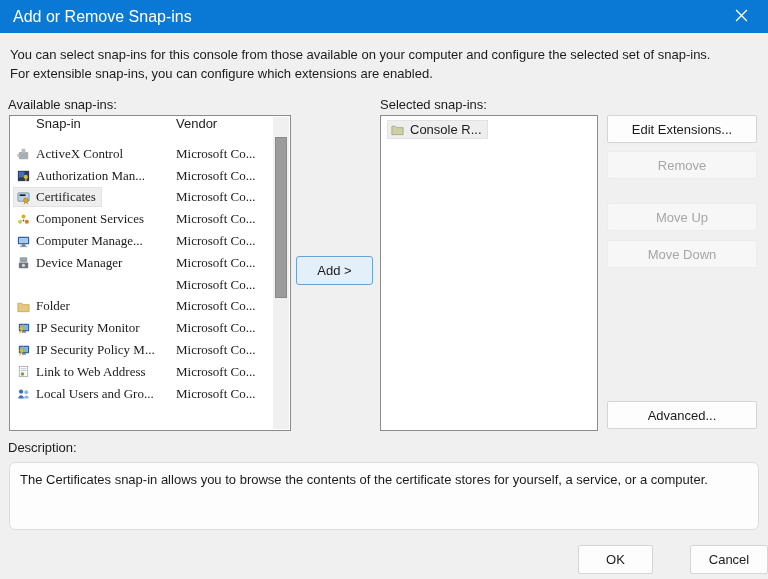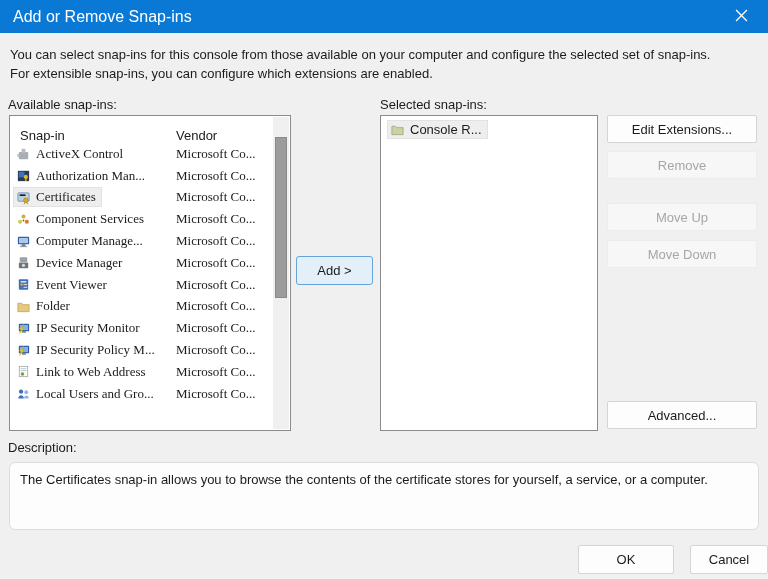--- a/index.html
+++ b/index.html
@@ -11,21 +11,21 @@
   .close-btn{position:absolute;right:6px;top:0;width:42px;height:33px;display:flex;align-items:center;justify-content:center;cursor:default;background:transparent;border:0;}
   
   .intro{position:absolute;left:10px;top:46px;width:752px;line-height:18.5px;}
   .section-label{position:absolute;white-space:nowrap;}
   #available-label{left:8px;top:97px;}
   #selected-label{left:380px;top:97px;}
   
   .listbox{position:absolute;background:#fff;border:1px solid #8b8b8b;box-sizing:border-box;}
   #available-list{left:9px;top:115px;width:282px;height:316px;}
   #selected-list{left:380px;top:115px;width:218px;height:316px;}
-  .list-header{position:relative;height:27px;display:flex;align-items:flex-end;}
+  .list-header{position:relative;height:27px;display:flex;align-items:flex-start;padding-left:16px;}
   .col-snapin{margin-left:10px;}
   .col-vendor{position:absolute;left:166px;}
   .list-row{position:relative;height:21.8px;display:flex;align-items:center;font-family:Liberation Serif, serif;}
   .snapin-cell{display:inline-flex;align-items:center;margin-left:3px;padding:1px 5px 1px 2px;border:1px solid transparent;}
   .snapin-cell.hl{background:#eeeeee;border:1px solid #e2e2e2;}
   .li-icon{display:inline-flex;margin-right:5px;flex:0 0 auto;}
   .row-label{white-space:nowrap;}
   .vendor-cell{position:absolute;left:166px;white-space:nowrap;}
   
   .vscroll{position:absolute;top:1px;right:1px;width:16px;height:312px;background:#f0f0f0;}
@@ -40,21 +40,21 @@
   .side-btn{left:607px;width:150px;height:28px;}
   #edit-extensions-button{top:115px;}
   #remove-button{top:151px;}
   #move-up-button{top:203px;text-align:center;}
   #move-down-button{top:240px;}
   #advanced-button{top:401px;}
   
   #description-label{left:8px;top:440px;}
   .desc-box{position:absolute;left:9px;top:462px;width:750px;height:68px;box-sizing:border-box;
             background:#fdfdfd;border:1px solid #dcdcdc;border-radius:6px;padding:8px 10px;line-height:17px;}
-  #ok-button{left:578px;top:545px;width:96px;height:29px;}
+  #ok-button{left:578px;top:545px;width:75px;height:29px;}
   #cancel-button{left:690px;top:545px;width:78px;height:29px;}
 </style>
 </head>
 <body>
 
 <div class="dialog">
 
   <div class="titlebar">
     <div class="title">Add or Remove Snap-ins</div>
     <button class="close-btn">
@@ -157,33 +157,20 @@
                 <rect x="4" y="2.5" width="8" height="5" rx="1" fill="#9aa1a8"></rect>
                 <rect x="3" y="8" width="10" height="6" rx="1" fill="#6d747b"></rect>
                 <circle cx="8" cy="11" r="1.7" fill="#d6dadd"></circle>
               </svg>
             </span>
             <span class="row-label">Device Manager</span>
           </span>
           <span class="vendor-cell">Microsoft Co...</span>
         </div>
         <div class="list-row">
-          <span class="snapin-cell">
-            <span class="li-icon">
-              <svg width="15" height="15" viewBox="0 0 16 16">
-                <rect x="3" y="2.5" width="10" height="11" rx="1" fill="#3f6fbf"></rect>
-                <rect x="5" y="4.5" width="6" height="1.3" fill="#fff"></rect>
-                <circle cx="6" cy="8" r="1.2" fill="#e8c11c"></circle>
-                <circle cx="6" cy="11" r="1.2" fill="#d8483a"></circle>
-                <rect x="8" y="7.4" width="4" height="1.2" fill="#cfe0f5"></rect>
-                <rect x="8" y="10.4" width="4" height="1.2" fill="#cfe0f5"></rect>
-              </svg>
-            </span>
-            <span class="row-label">Event Viewer</span>
-          </span>
           <span class="vendor-cell">Microsoft Co...</span>
         </div>
         <div class="list-row">
           <span class="snapin-cell">
             <span class="li-icon">
               <svg width="15" height="15" viewBox="0 0 16 16">
                 <path d="M2 4.5h4l1.4 1.5H14v7.5H2z" fill="#e8c87e" stroke="#c3a057" stroke-width="0.8"></path>
               </svg>
             </span>
             <span class="row-label">Folder</span>

